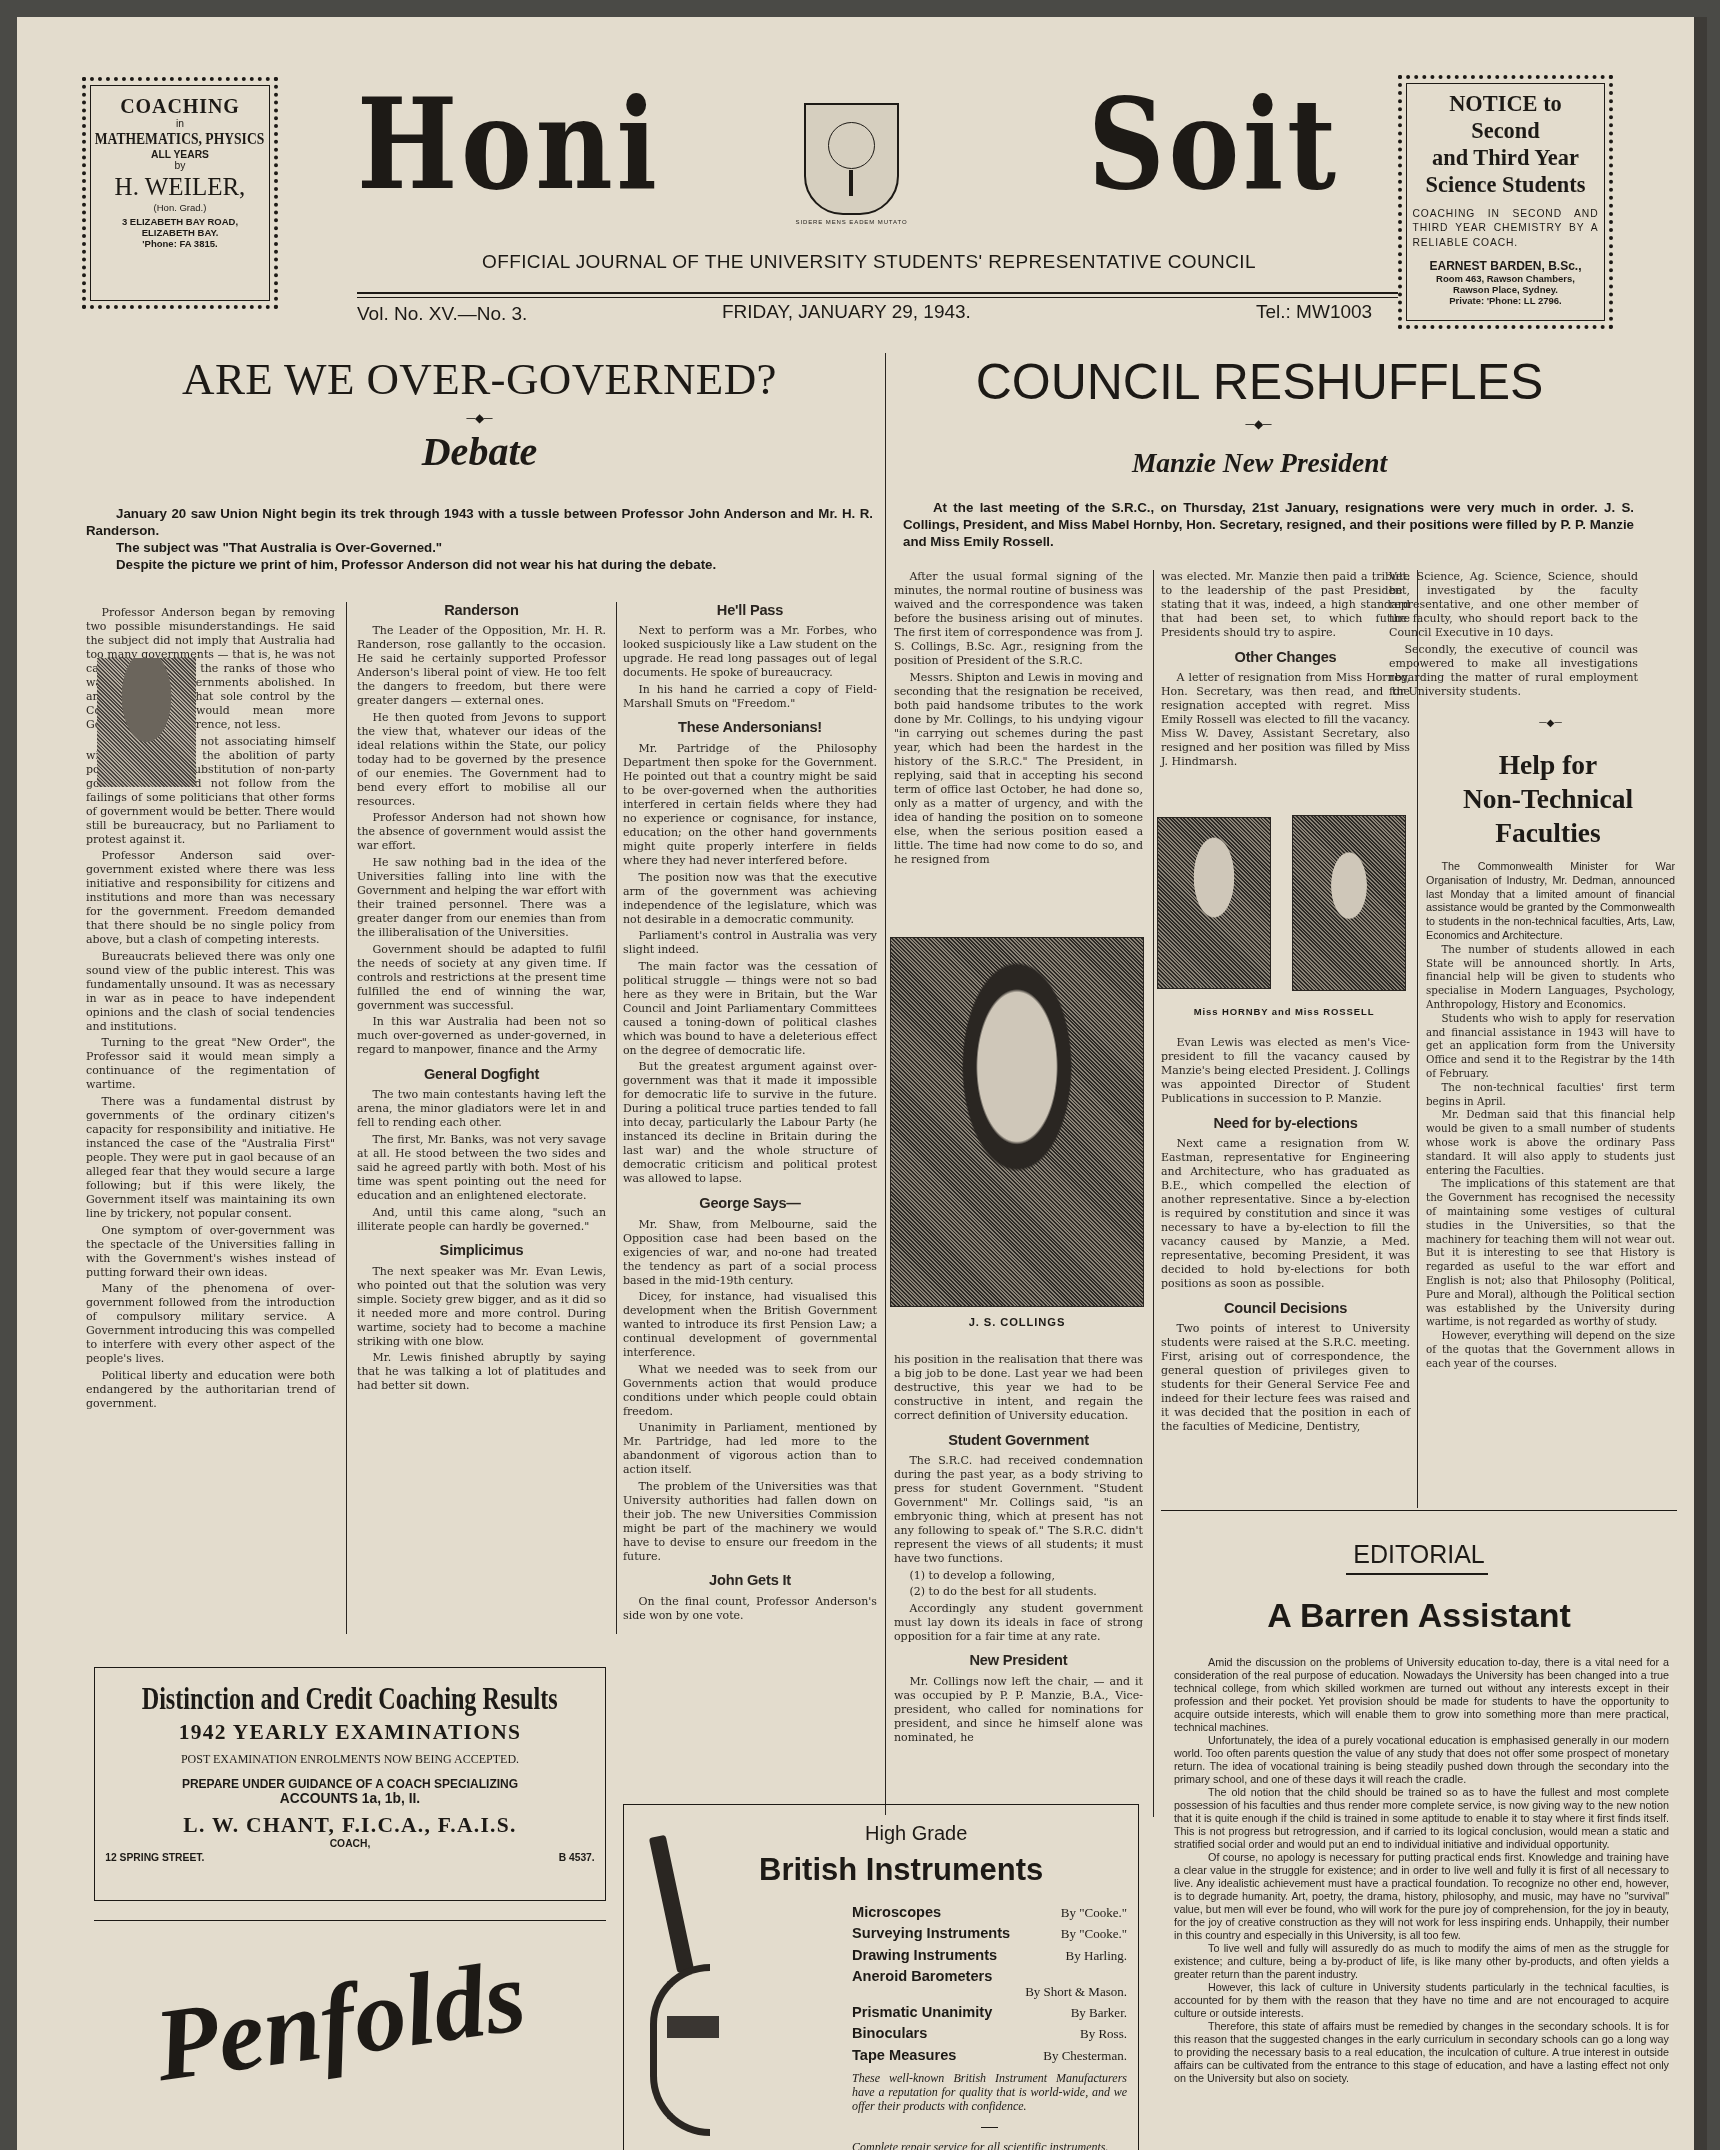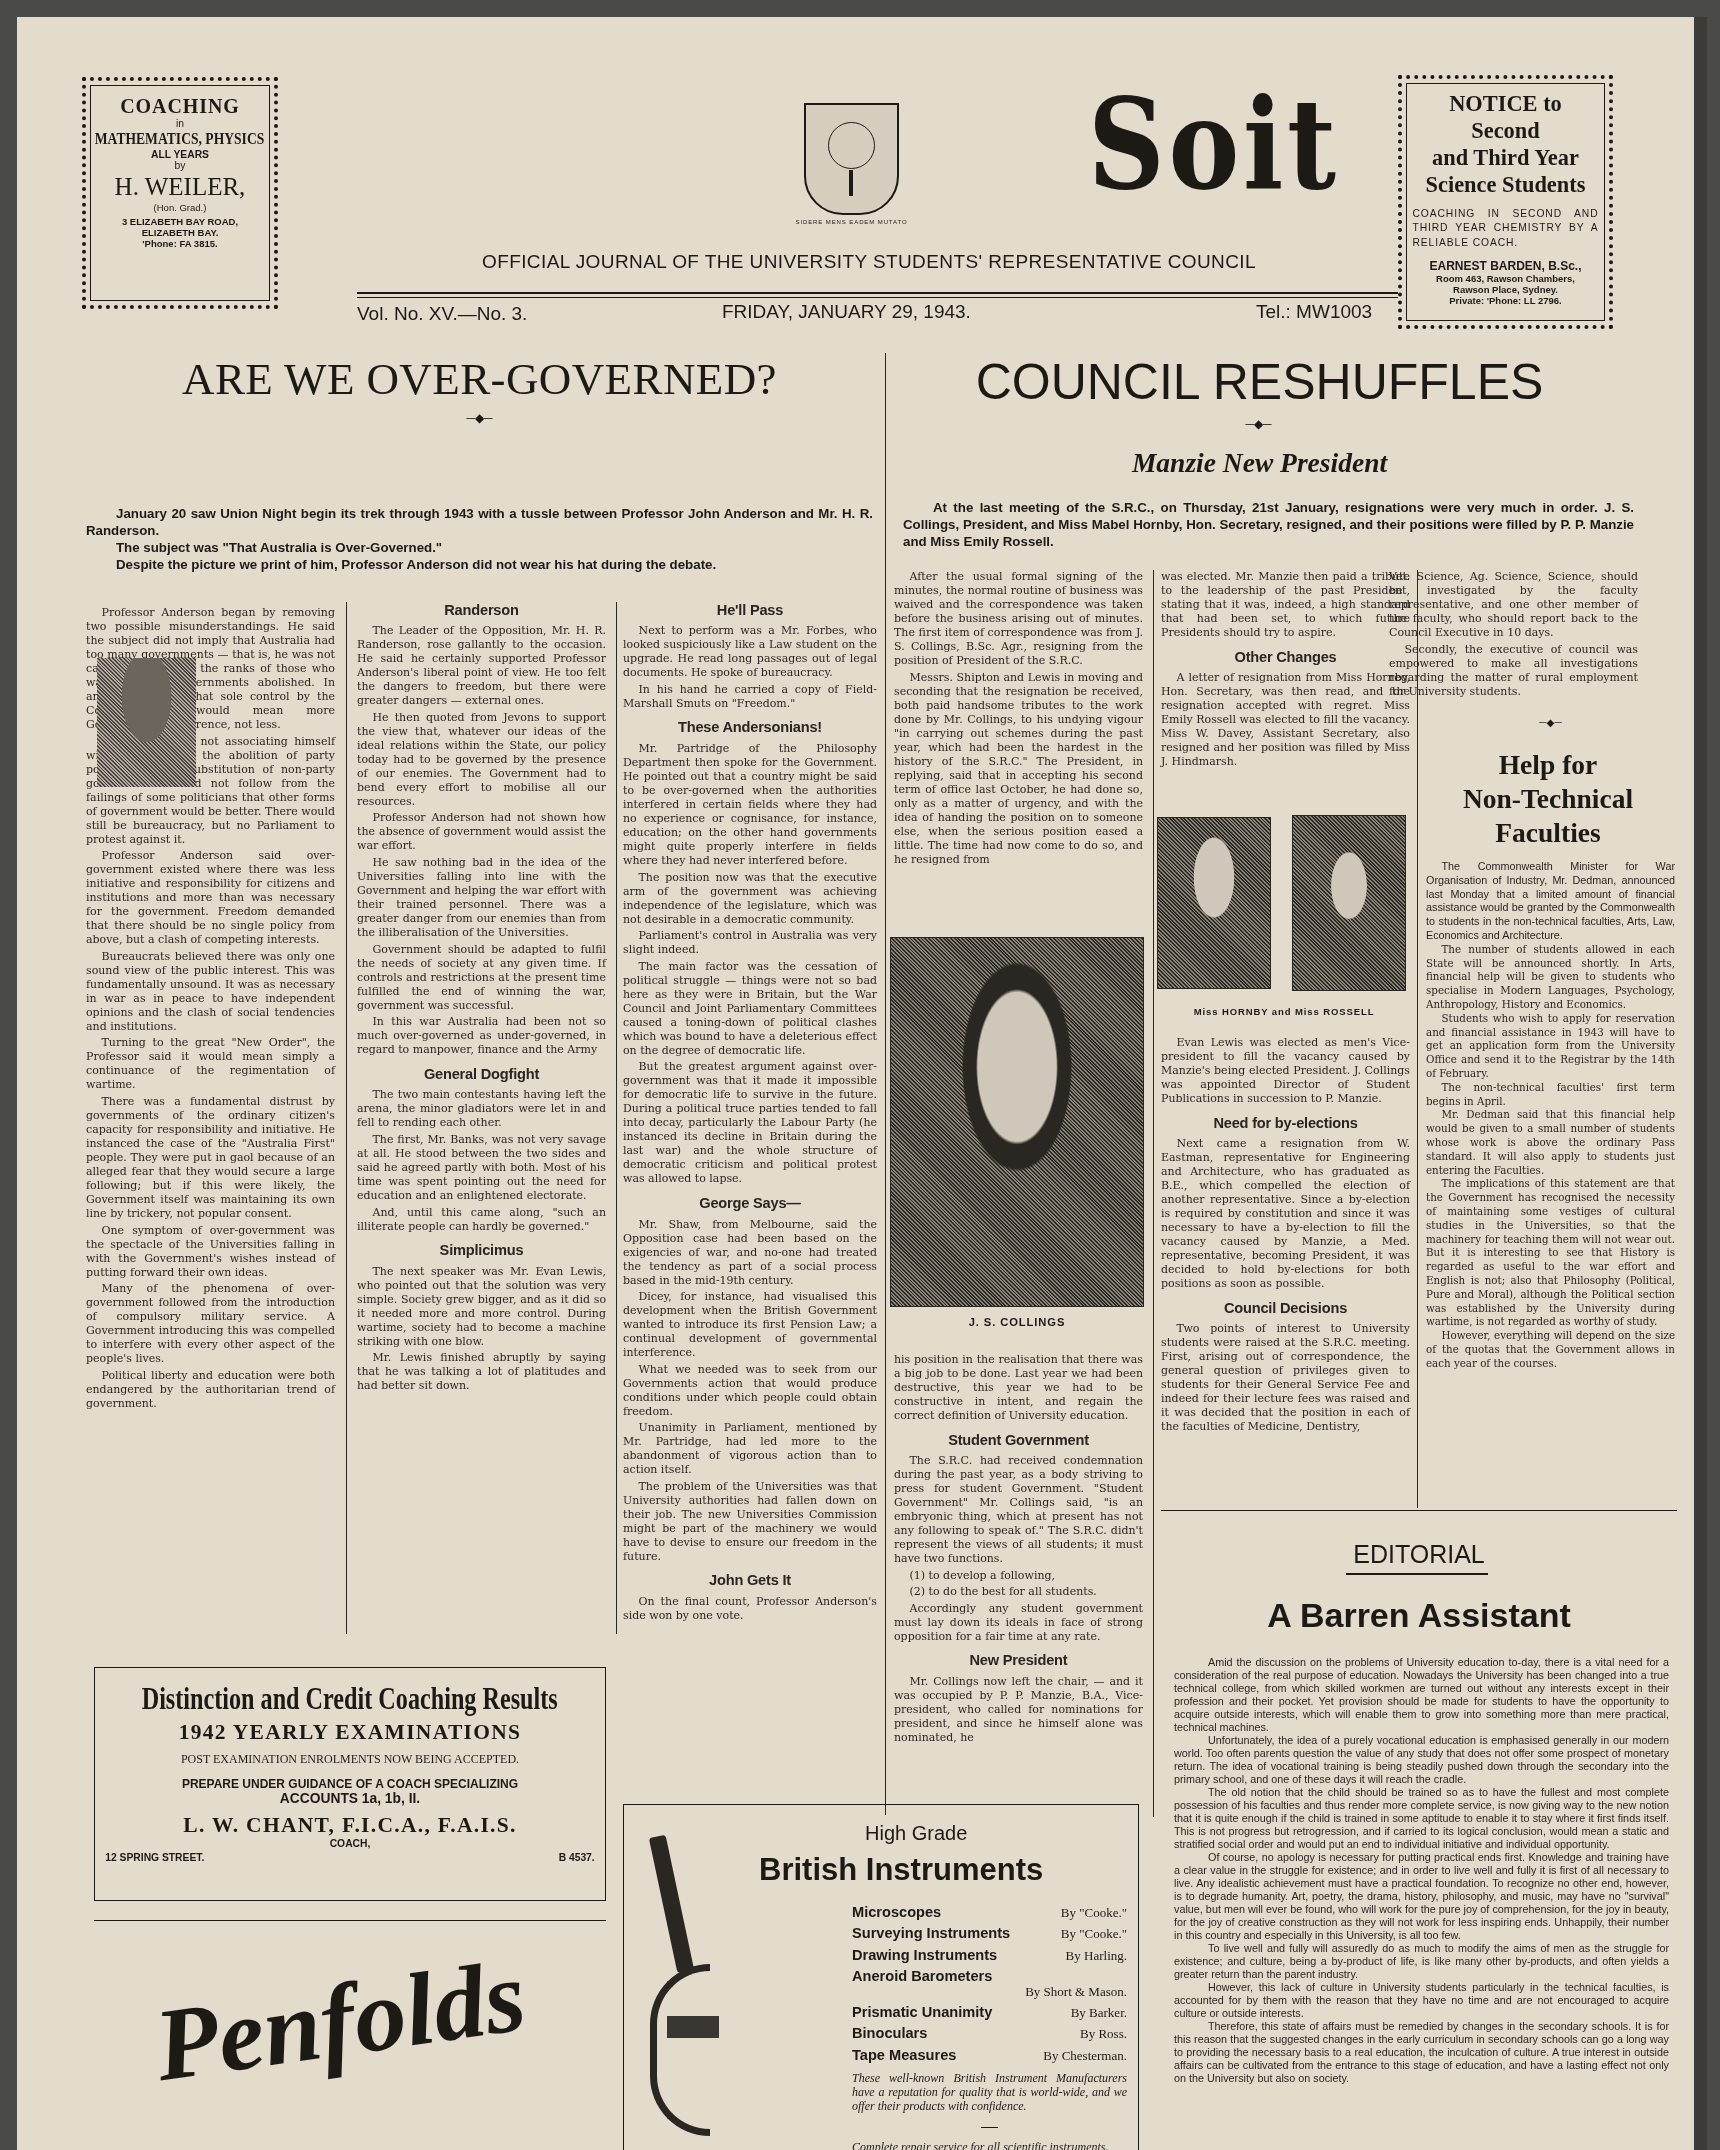--- a/index.html
+++ b/index.html
@@ -62,20 +62,23 @@
       <div class="sans" style="font-weight:bold;font-size:10.3px;">ALL YEARS</div>
       <div class="sans" style="font-size:10.3px;">by</div>
       <div class="serif" style="font-size:25px;margin:1.7px 0;">H. WEILER,</div>
       <div class="sans" style="font-size:9.5px;">(Hon. Grad.)</div>
       <div class="sans" style="font-weight:bold;font-size:9.5px;margin-top:2.6px;">3 ELIZABETH BAY ROAD,</div>
       <div class="sans" style="font-weight:bold;font-size:9.5px;">ELIZABETH BAY.</div>
       <div class="sans" style="font-weight:bold;font-size:9.5px;">'Phone: FA 3815.</div>
     </div>
   </div>
 
+  <div class="abs" style="left:340px;top:65px;width:241px;height:155px;">
+    <div class="mast-title">Honi</div>
+  </div>
   <div class="abs crest" style="left:787px;top:86px;width:95px;height:112px;">
     <div style="position:absolute;left:21.5px;top:17px;width:47px;height:47px;border:1.7px solid #1d1a16;border-radius:50%;"></div>
     <div style="position:absolute;left:43px;top:65px;width:4.3px;height:26px;background:#1d1a16;"></div>
   </div>
   <div class="abs sans center" style="left:757px;top:202px;width:155px;font-size:6px;letter-spacing:0.9px;">SIDERE MENS EADEM MUTATO</div>
   <div class="abs" style="left:1071px;top:65px;width:292px;height:155px;">
     <div class="mast-title">Soit</div>
   </div>
   <div class="abs sans center" style="left:336px;top:234px;width:1032px;font-size:19px;letter-spacing:0.4px;">OFFICIAL JOURNAL OF THE UNIVERSITY STUDENTS' REPRESENTATIVE COUNCIL</div>
   <div class="abs rule" style="left:340px;top:275px;width:1041px;height:2.2px;"></div>
@@ -92,20 +95,21 @@
       <div class="sans" style="font-size:10.3px;line-height:14.6px;text-align:justify;letter-spacing:0.9px;margin:8.6px 0;">COACHING IN SECOND AND THIRD YEAR CHEMISTRY BY A RELIABLE COACH.</div>
       <div class="sans" style="font-weight:bold;font-size:12px;">EARNEST BARDEN, B.Sc.,</div>
       <div class="sans" style="font-weight:bold;font-size:9.5px;">Room 463, Rawson Chambers,</div>
       <div class="sans" style="font-weight:bold;font-size:9.5px;">Rawson Place, Sydney.</div>
       <div class="sans" style="font-weight:bold;font-size:9.5px;">Private: 'Phone: LL 2796.</div>
     </div>
   </div>
 
   <div class="abs serif center" style="left:69px;top:336px;width:787px;font-size:45px;letter-spacing:0.4px;">ARE WE OVER-GOVERNED?</div>
   <div class="abs center" style="left:430px;top:394px;width:65px;font-size:12px;">─◆─</div>
+  <div class="abs serif center" style="left:69px;top:411px;width:787px;font-size:40px;font-style:italic;font-weight:bold;">Debate</div>
   <div class="abs lead" style="left:69px;top:488px;width:787px;">
     <p>January 20 saw Union Night begin its trek through 1943 with a tussle between Professor John Anderson and Mr. H. R. Randerson.</p>
     <p>The subject was "That Australia is Over-Governed."</p>
     <p>Despite the picture we print of him, Professor Anderson did not wear his hat during the debate.</p>
   </div>
 
   <div class="abs col-text" style="left:69px;top:589px;width:249px;">
     <p style="padding-top:0;">Professor Anderson began by removing two possible misunderstandings. He said the subject did not imply that Australia had too many governments — that is, he was not called upon to join the ranks of those who wanted State Governments abolished. In any case he felt that sole control by the Commonwealth would mean more Government interference, not less.</p>
     <p>Second, he was not associating himself with demands for the abolition of party politics and the substitution of non-party government. It did not follow from the failings of some politicians that other forms of government would be better. There would still be bureaucracy, but no Parliament to protest against it.</p>
     <p>Professor Anderson said over-government existed where there was less initiative and responsibility for citizens and institutions and more than was necessary for the government. Freedom demanded that there should be no single policy from above, but a clash of competing interests.</p>

